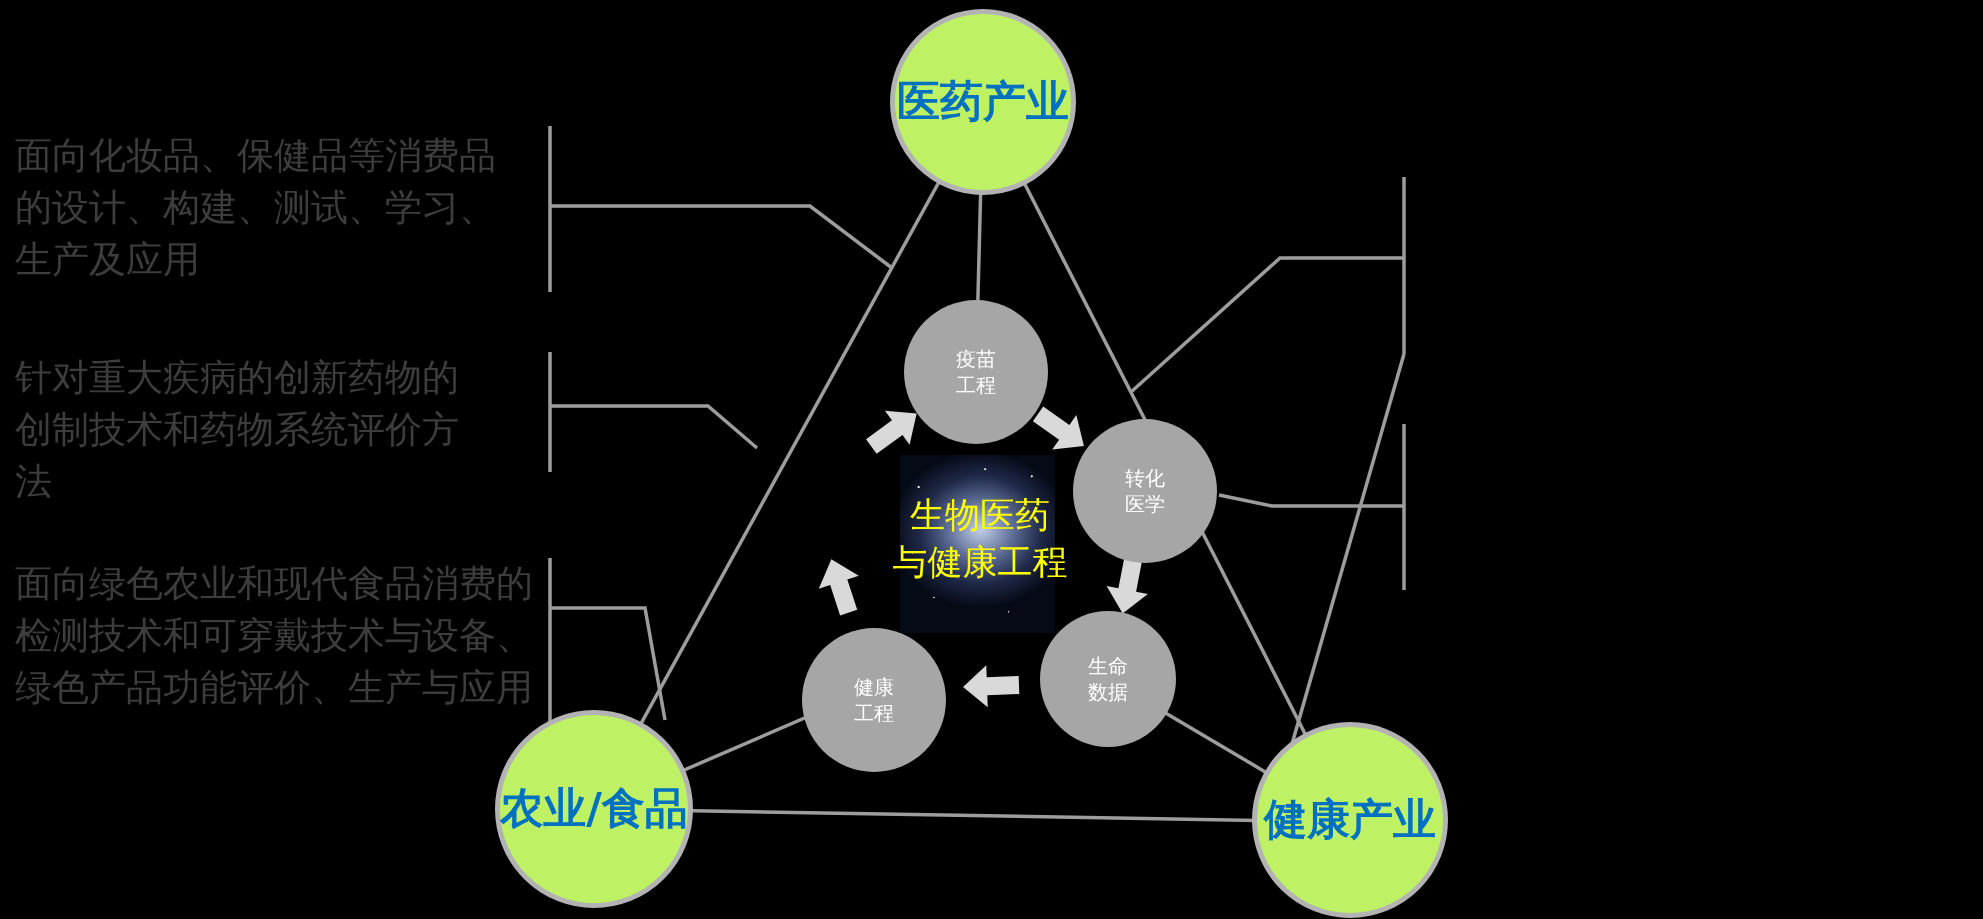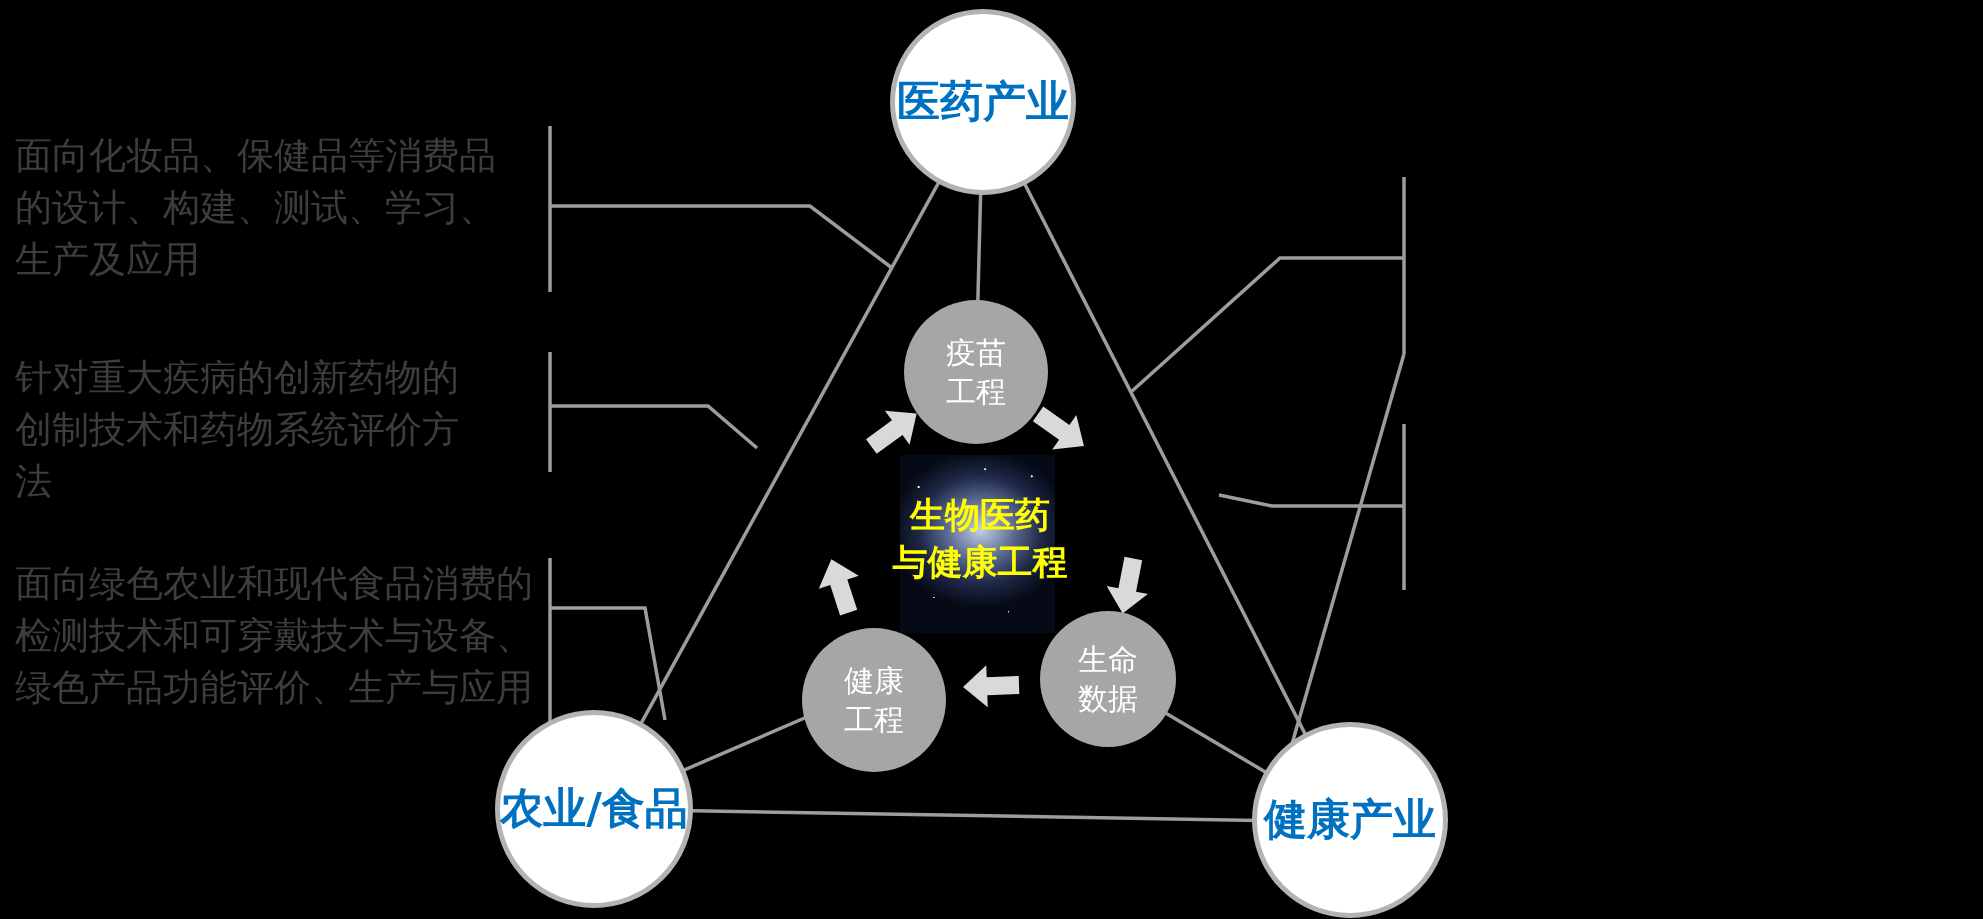--- a/index.html
+++ b/index.html
@@ -4,50 +4,50 @@
 <style>
   html,body{margin:0;padding:0;background:#000;}
   .canvas{
     position:relative;width:1983px;height:919px;background:#000;overflow:hidden;
     font-family:"DejaVu Sans","Liberation Sans",sans-serif;
   }
   svg.lines{position:absolute;left:0;top:0;}
 
   
   .industry-node{
-    position:absolute;border-radius:50%;background:#ffffff;
+    position:absolute;border-radius:50%;background:#bef264;
     border:5px solid #b3b3b3;box-sizing:border-box;
     display:flex;align-items:center;justify-content:center;
   }
   .industry-label{color:#0070c0;font-weight:bold;font-size:43px;white-space:nowrap;}
 
   
   .module-node{
     position:absolute;border-radius:50%;background:#a6a6a6;
     display:flex;align-items:center;justify-content:center;
   }
-  .module-label{color:#ffffff;font-size:30px;line-height:1.3;text-align:center;white-space:pre-line;}
+  .module-label{color:#ffffff;font-size:20px;line-height:1.3;text-align:center;white-space:pre-line;}
 
   
   .galaxy{
     position:absolute;left:900px;top:455px;width:155px;height:178px;
     background:
       radial-gradient(2px 2px at 12% 18%, rgba(255,255,255,.95) 40%, rgba(255,255,255,0) 70%),
       radial-gradient(2px 2px at 85% 12%, rgba(255,255,255,.85) 40%, rgba(255,255,255,0) 70%),
       radial-gradient(1.5px 1.5px at 70% 88%, rgba(255,255,255,.9) 40%, rgba(255,255,255,0) 70%),
       radial-gradient(1.5px 1.5px at 22% 80%, rgba(255,255,255,.8) 40%, rgba(255,255,255,0) 70%),
       radial-gradient(1.5px 1.5px at 90% 60%, rgba(255,255,255,.8) 40%, rgba(255,255,255,0) 70%),
       radial-gradient(1.5px 1.5px at 8% 55%, rgba(255,255,255,.7) 40%, rgba(255,255,255,0) 70%),
       radial-gradient(2px 2px at 55% 8%, rgba(255,255,255,.8) 40%, rgba(255,255,255,0) 70%),
       radial-gradient(ellipse 72% 55% at 52% 42%, rgba(205,218,245,.95) 0%, rgba(120,140,190,.75) 30%, rgba(55,70,120,.5) 55%, rgba(10,14,30,0) 80%),
       #060a16;
   }
   .center-title{
     position:absolute;left:872px;top:492px;width:216px;text-align:center;
-    color:#ffff00;font-weight:bold;font-size:35px;line-height:1.35;white-space:pre-line;
+    color:#ffff00;font-weight:normal;font-size:35px;line-height:1.35;white-space:pre-line;
   }
 
   
   .note{position:absolute;color:#3d3d3d;font-size:37px;line-height:1.4;font-weight:400;}
   #note-l1{left:15px;top:130px;width:505px;}
   #note-l2{left:15px;top:352px;width:475px;}
   #note-l3{left:15px;top:558px;width:525px;}
   #note-r1{left:1420px;top:206px;width:550px;}
   #note-r2{left:1420px;top:436px;width:550px;}
 
@@ -102,20 +102,24 @@
   </svg>
 
   <div class="galaxy"></div>
   <div class="center-title">生物医药
 与健康工程</div>
 
   <div class="module-node" id="mod-vaccine">
     <span class="module-label">疫苗
 工程</span>
   </div>
+  <div class="module-node" id="mod-trans">
+    <span class="module-label">转化
+医学</span>
+  </div>
   <div class="module-node" id="mod-life">
     <span class="module-label">生命
 数据</span>
   </div>
   <div class="module-node" id="mod-health">
     <span class="module-label">健康
 工程</span>
   </div>
 
   <div class="industry-node" id="node-pharma">

